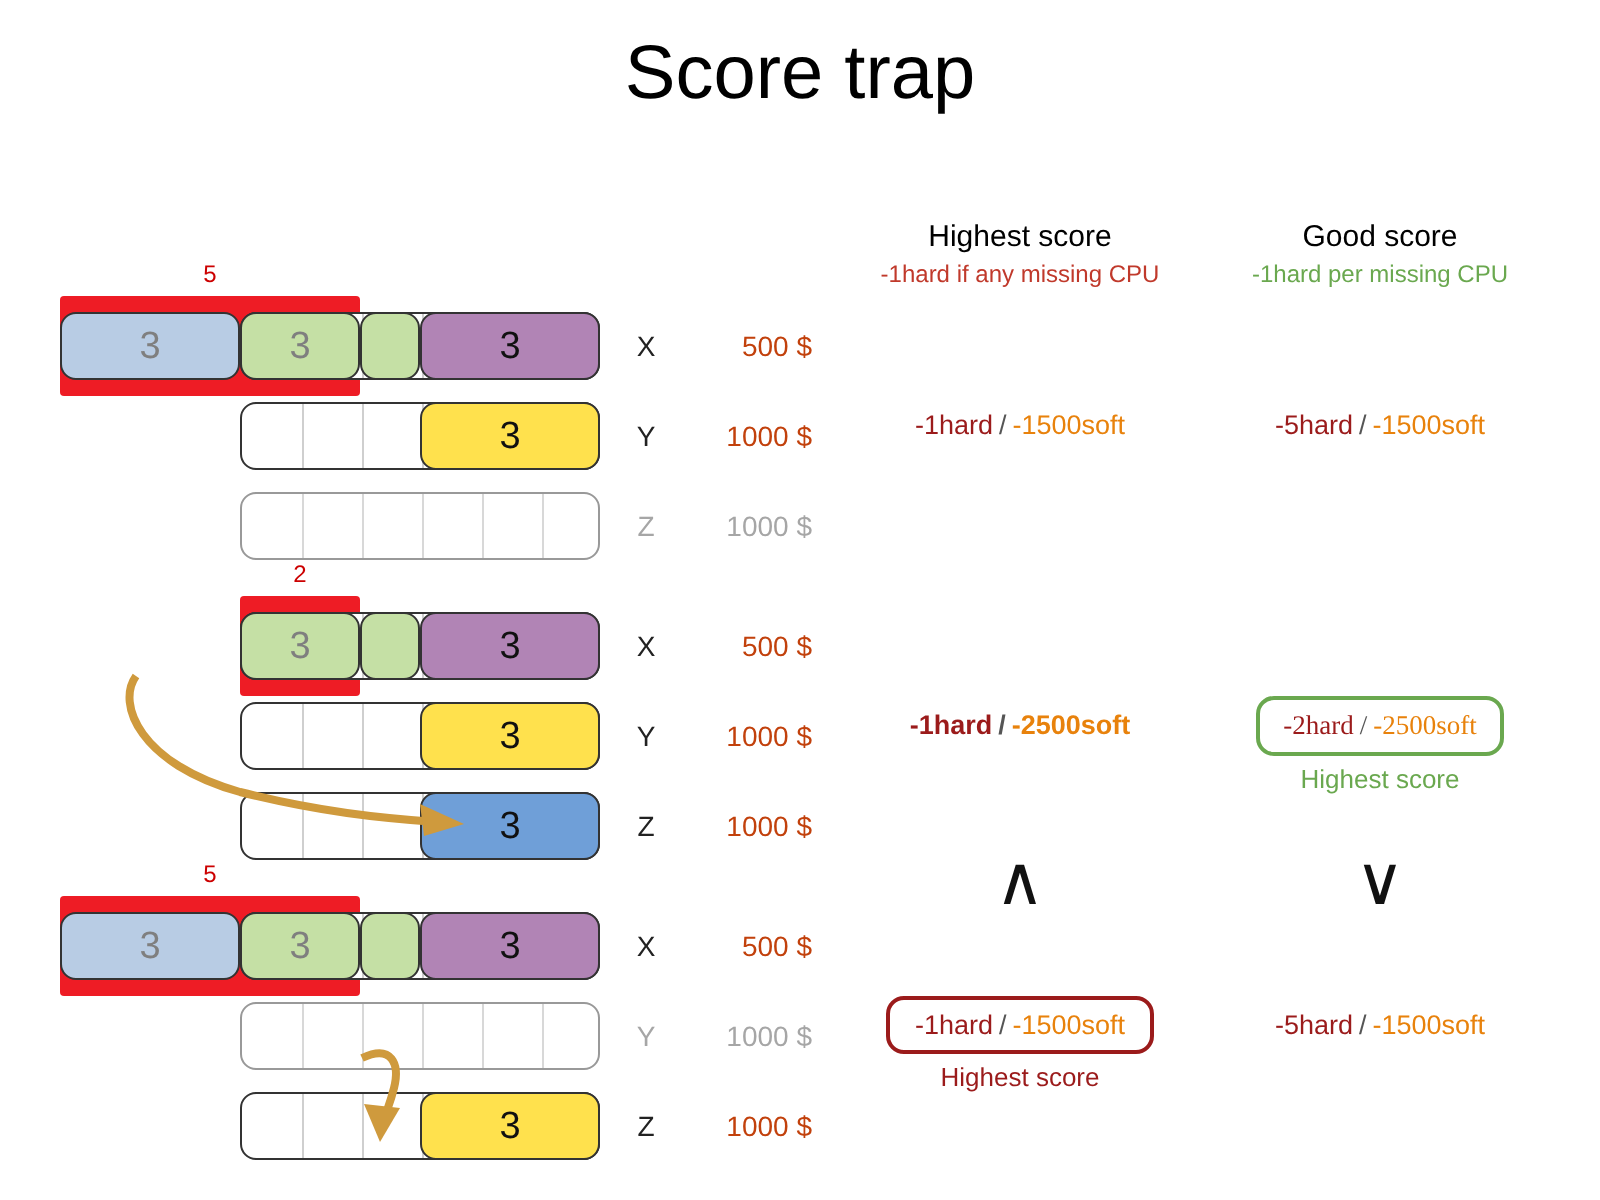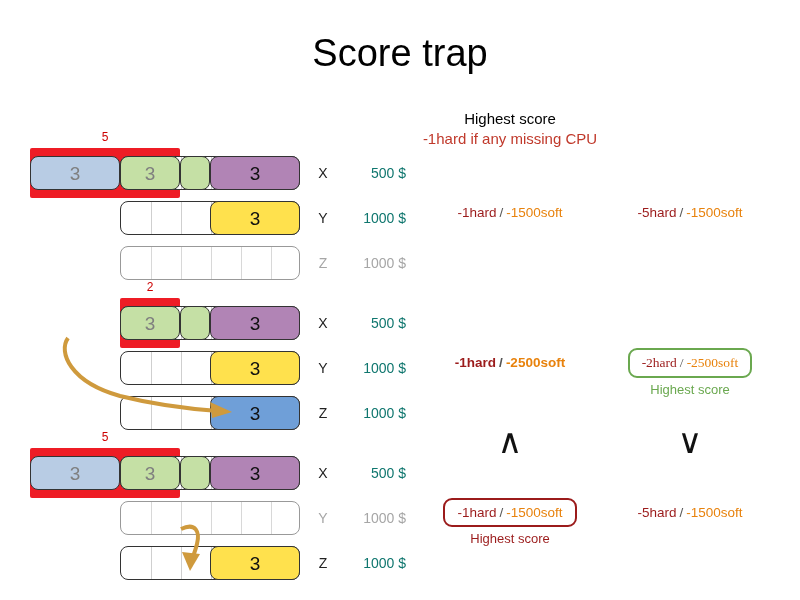--- a/index.html
+++ b/index.html
@@ -7,35 +7,35 @@
   body{
     width:800px;height:600px;background:#ffffff;
     font-family:"Liberation Sans",sans-serif;
     color:#000;overflow:hidden;position:relative;
   }
   .stage{position:relative;width:800px;height:600px;}
 
   
   .title{
     position:absolute;left:0;top:16px;width:800px;text-align:center;
-    font-size:38px;font-weight:400;letter-spacing:0px;margin-top:16px;
+    font-size:38px;font-weight:400;letter-spacing:0px;
   }
   .subtitle{
     position:absolute;left:0;top:68px;width:800px;text-align:center;
     font-size:16px;font-weight:400;
   }
   .cpu-head{
     position:absolute;left:120px;top:109px;width:180px;text-align:center;
     font-size:14px;
   }
   .col-head{
     position:absolute;top:110px;text-align:center;font-size:15px;
   }
   .col-head .sub{
-    display:block;font-size:15px;margin-top:3px;
+    display:block;font-size:12px;margin-top:3px;
   }
   #trappedHead{left:400px;width:220px;}
   #goodHead{left:600px;width:180px;}
   .sub-red{color:#c0392b;}
   .sub-green{color:#6aa84f;}
 
   
   .row{position:absolute;height:34px;}
   .container{
     position:absolute;left:0;top:0;height:34px;width:180px;
@@ -62,21 +62,21 @@
   }
   .overnum{
     position:absolute;font-size:12px;color:#cc0000;text-align:center;
   }
 
   
   .mlabel{
     position:absolute;font-size:14px;width:22px;text-align:center;color:#222;
   }
   .mcost{
-    position:absolute;font-size:14px;width:70px;text-align:right;color:#0f766e;
+    position:absolute;font-size:14px;width:70px;text-align:right;color:#c2410c;
   }
   .mlabel.muted,.mcost.muted{color:#a6a6a6;}
 
   
   .score{
     position:absolute;text-align:center;font-size:13.5px;white-space:nowrap;
   }
   .hard{color:#9b1b1b;}
   .soft{color:#e8820c;}
   .slash{color:#555;padding:0 3px;}
@@ -105,20 +105,24 @@
 <div class="stage">
 
   <div class="title">Score trap</div>
 
 
   <div class="col-head" id="trappedHead">
     <span>Highest score</span>
     <span class="sub sub-red">-1hard if any missing CPU</span>
   </div>
 
+  <div class="col-head" id="goodHead">
+    <span>Good score</span>
+    <span class="sub sub-green">-1hard per missing CPU</span>
+  </div>
 
   <div id="groups-layer">
       <div>
         <div class="row" style="left: 120px; top: 156px; width: 180px;">
           <div class="container">
             <div class="seg" style="left: 30px;"></div>
             <div class="seg" style="left: 60px;"></div>
             <div class="seg" style="left: 90px;"></div>
             <div class="seg" style="left: 120px;"></div>
             <div class="seg" style="left: 150px;"></div>

